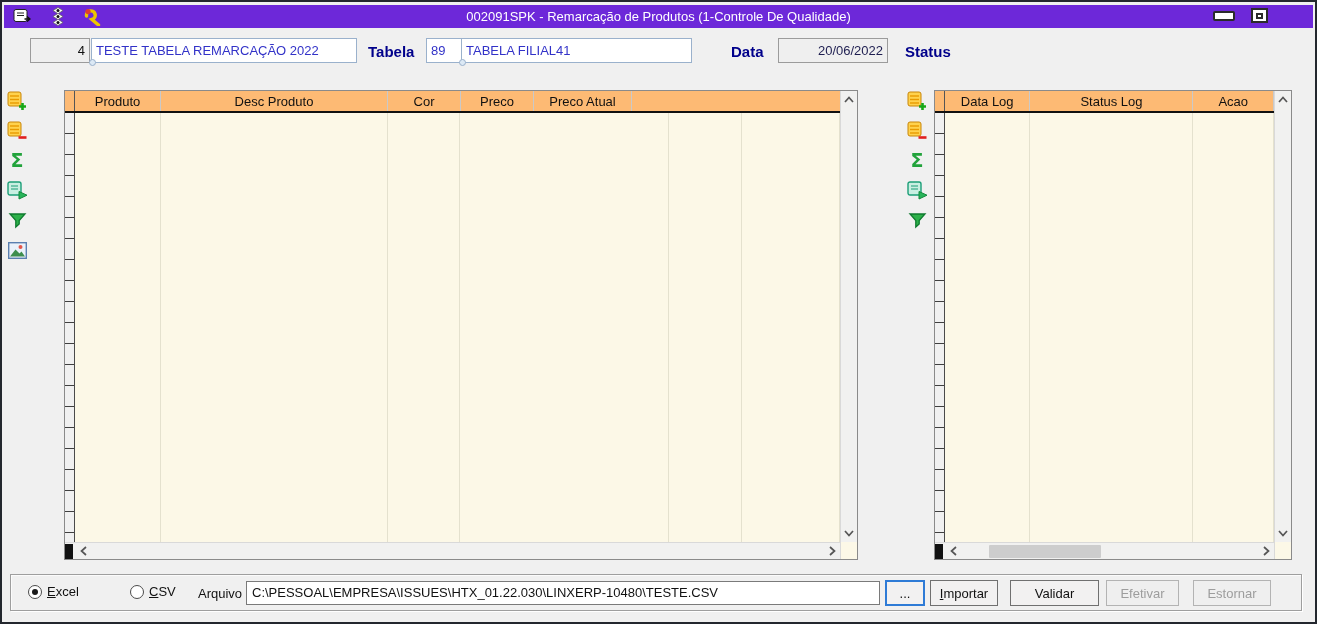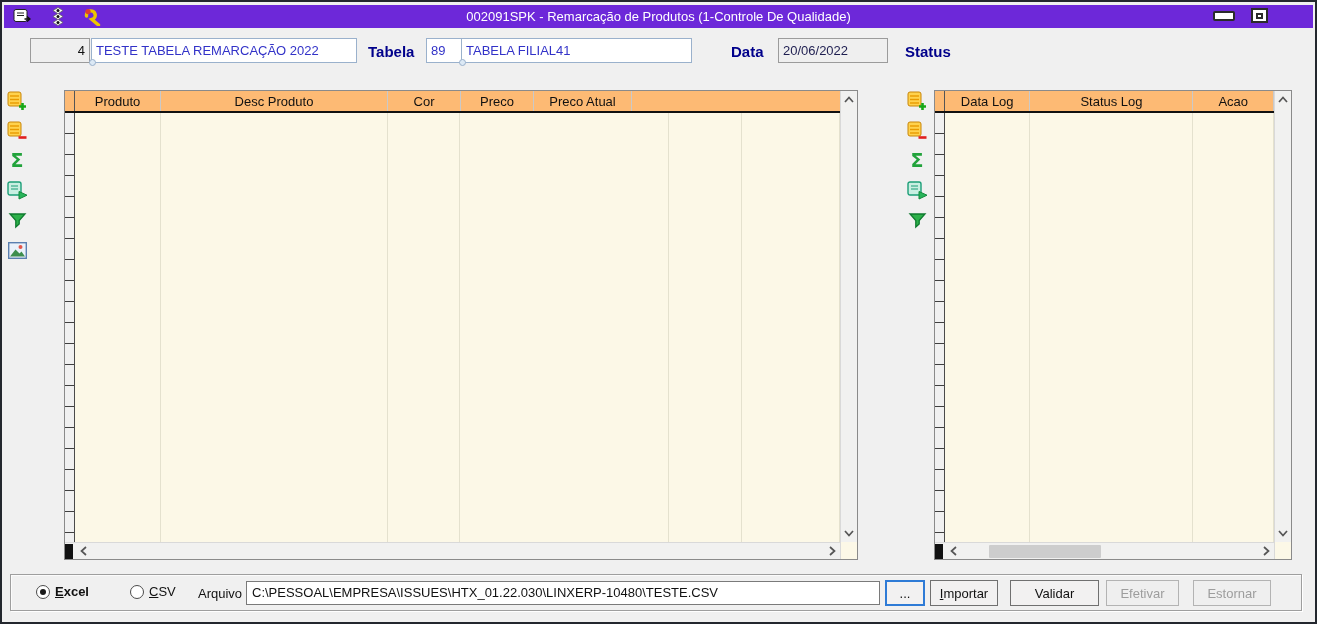--- a/index.html
+++ b/index.html
@@ -16,21 +16,21 @@
              color:#FFFFFF; font-size:13px; }
   .tb-btns{ position:absolute; right:45px; top:3px; display:flex; gap:16px; align-items:center; }
   .btn-min{ width:22px; height:10px; background:#fff; border:2px solid #2b2b2b; border-radius:2px; cursor:pointer;}
   .btn-max{ width:17px; height:15px; background:#fff; border:2px solid #2b2b2b; display:flex; align-items:center; justify-content:center; cursor:pointer;}
   .btn-max-in{ width:7px; height:6px; background:#fff; border:2px solid #2b2b2b; }
 
   
   .hdr{ position:absolute; left:0; top:36px; width:100%; height:34px; }
   .fld{ position:absolute; height:25px; line-height:23px; font-size:13px; padding:0 4px; background:#fff;
         border:1px solid #9AB1CC; color:#3232C8; }
-  .fld.gray{ background:#EFEFEF; border-color:#9b9b9b; color:#1e1e50; }
+  .fld.gray{ background:#EFEFEF; border-color:#9b9b9b; color:#1e1e50;text-align:right; }
   .lbl{ position:absolute; font-size:15px; font-weight:bold; color:#00008B; top:5px; }
   .bub{ position:absolute; left:-3px; bottom:-4px; width:7px; height:7px; border-radius:50%;
         background:#dce9f5; border:1px solid #9ab1cc; }
 
   
   .vtoolbar{ position:absolute; top:88px; width:24px; display:flex; flex-direction:column; gap:9px; align-items:center;}
   .vtoolbar .tool{ width:22px; height:21px; display:flex; align-items:center; justify-content:center; cursor:pointer;}
   .sigma{ font-family:"DejaVu Sans",sans-serif; font-size:19px; font-weight:bold; color:#22A33C; line-height:19px;}
 
   
@@ -307,21 +307,21 @@
           <svg width="10" height="7">
               <polyline points="1,1 5,5.5 9,1" fill="none" stroke="#555" stroke-width="1.7"></polyline>
             </svg>
         </span>
       </div>
       <div class="corner"></div>
     </div>
   </div>
 
   <div class="footer">
-    <div class="radio" style="left:25px;font-weight:bold;">
+    <div class="radio" style="left:17px;">
       <span class="rdot">
           <span class="in"></span>
         </span>
       <span><u>E</u>xcel</span>
     </div>
     <div class="radio" style="left:119px;">
       <span class="rdot"></span>
       <span><u>C</u>SV</span>
     </div>
     <div class="f-lbl" style="left:187px;">Arquivo</div>

